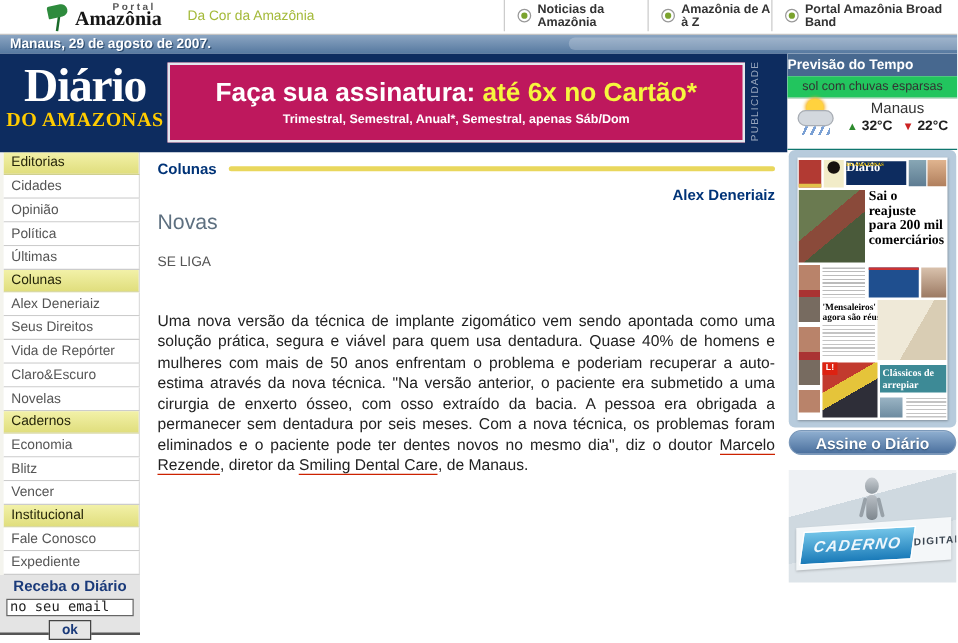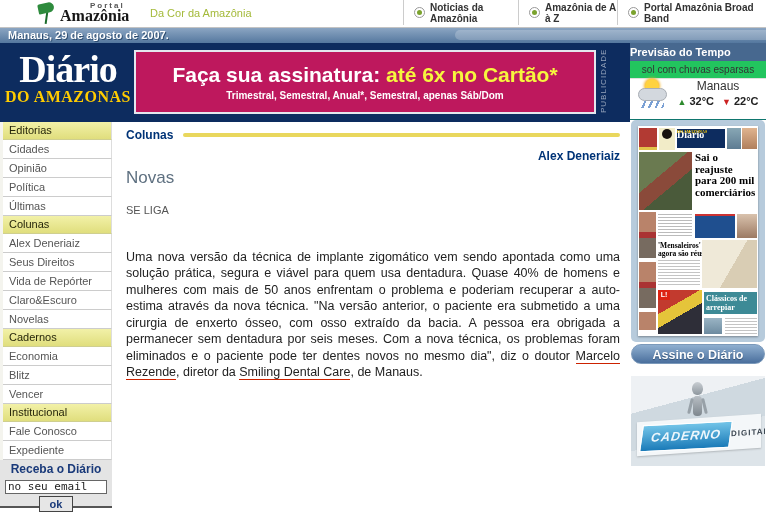--- a/index.html
+++ b/index.html
@@ -2,21 +2,21 @@
 <html><head>
 <meta charset="utf-8">
 <style>
   html,body{margin:0;padding:0;}
   .page{position:relative;width:766px;height:514px;background:#fff;overflow:hidden;
         font-family:"Liberation Sans",sans-serif;}
 
   
   .topbar{position:absolute;left:0;top:0;width:766px;height:27px;background:#fff;
           border-bottom:1px solid #c3c3c3;}
-  .plogo{position:absolute;left:36px;top:1px;display:flex;align-items:flex-start;}
+  .plogo{position:absolute;left:36px;top:1px;display:flex;align-items:flex-end;}
   .plogo-flag{width:22px;height:24px;position:relative;}
   .plogo-pole{position:absolute;left:10px;top:3px;width:2px;height:20px;background:#1a6b2a;transform:rotate(8deg);}
   .plogo-cloth{position:absolute;left:2px;top:2px;width:16px;height:10px;background:#2e8b3d;
                border-radius:2px 6px 6px 1px;transform:rotate(-12deg);}
   .plogo-text{position:relative;margin-left:2px;}
   .plogo-portal{position:absolute;left:30px;top:0;font-size:8px;letter-spacing:2px;color:#555;font-weight:bold;}
   .plogo-amazonia{font-family:"Liberation Serif",serif;font-weight:bold;font-size:16px;color:#161616;
                   margin-top:5px;letter-spacing:0px;line-height:20px;}
   .tagline{position:absolute;left:150px;top:7px;width:240px;text-align:left;
            color:#a4ba3a;font-size:11px;}

